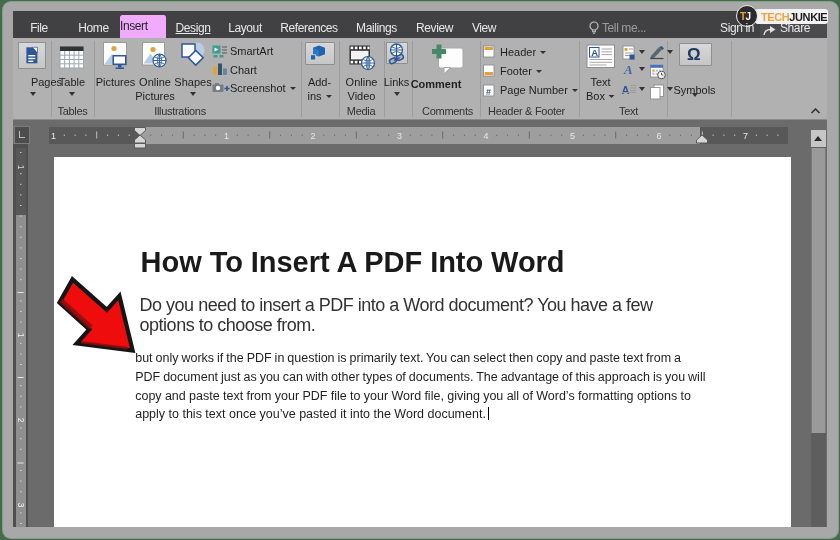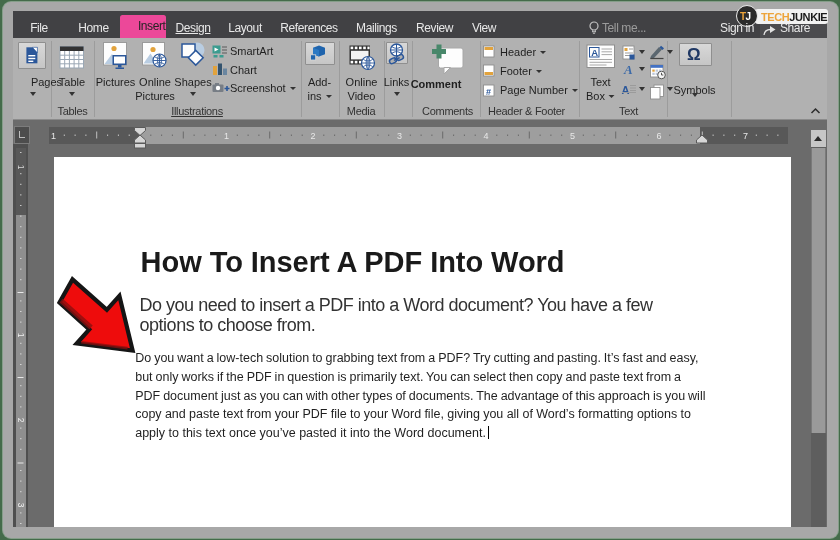--- a/index.html
+++ b/index.html
@@ -2,21 +2,21 @@
 <html><head>
 <meta charset="utf-8">
 <style>
   * { margin:0; padding:0; box-sizing:border-box; }
   html,body { width:840px; height:540px; overflow:hidden; }
   body { background:#446b4a; font-family:"Liberation Sans", sans-serif; position:relative; }
   .abs { position:absolute; }
   .win { position:absolute; left:2.5px; top:1.5px; width:835px; height:536px; background:#a8a8a8; border-radius:8px; box-shadow:0 0 0 1px rgba(255,255,255,0.35); }
   .tabbg { position:absolute; left:13px; top:11px; width:814px; height:27px; background:#414144; }
   .tab { position:absolute; height:14px; line-height:14px; color:#e8e8e8; font-size:12px; letter-spacing:-0.4px; white-space:nowrap; transform:translateX(-50%); top:21px; }
-  .seltab { position:absolute; left:120px; top:15px; width:45.5px; height:23px; background:#ec4899; border-radius:2.5px 2.5px 0 0; color:#242424; font-size:12px; letter-spacing:-0.4px; line-height:23px; text-align:right; }
+  .seltab { position:absolute; left:120px; top:15px; width:45.5px; height:23px; background:#f0abfc; border-radius:2.5px 2.5px 0 0; color:#242424; font-size:12px; letter-spacing:-0.4px; line-height:23px; text-align:left; }
   .ribbg { position:absolute; left:13px; top:38px; width:814px; height:82px; background:#b1b1b1; border-bottom:1px solid #8b8b8b; }
   .grplabel { position:absolute; top:105px; height:14px; font-size:11px; letter-spacing:-0.3px; color:#333; text-align:center; transform:translateX(-50%); white-space:nowrap; }
   .vsep { position:absolute; top:41px; height:76px; width:1px; background:#9c9c9c; }
   .docbg { position:absolute; left:13px; top:120px; width:814px; height:407px; background:#6b6b6b; }
   .page { position:absolute; left:54px; top:157px; width:737px; height:370px; background:#ffffff; }
   .btnbox { position:absolute; background:linear-gradient(#d8d8d8,#c6c6c6); border:1px solid #8f8f8f; border-radius:1px; }
   .lbl { position:absolute; font-size:11px; color:#1f1f1f; text-align:center; transform:translateX(-50%); white-space:nowrap; height:13px; line-height:13px; }
   .slbl { position:absolute; font-size:11px; color:#1f1f1f; white-space:nowrap; height:13px; line-height:13px; }
   .darr { position:absolute; width:0; height:0; border-left:3.5px solid transparent; border-right:3.5px solid transparent; border-top:4px solid #333; transform:translateX(-50%); }
   .sdarr { display:inline-block; width:0; height:0; border-left:3px solid transparent; border-right:3px solid transparent; border-top:3.5px solid #333; vertical-align:2px; margin-left:4px; }
@@ -63,21 +63,21 @@
     <div class="vsep" style="left:300.5px;"></div>
     <div class="vsep" style="left:339px;"></div>
     <div class="vsep" style="left:383.5px;"></div>
     <div class="vsep" style="left:411.5px;"></div>
     <div class="vsep" style="left:480px;"></div>
     <div class="vsep" style="left:578.5px;"></div>
     <div class="vsep" style="left:666.5px;"></div>
     <div class="vsep" style="left:731px;"></div>
 
     <div class="grplabel" style="left:72.5px;">Tables</div>
-    <div class="grplabel" style="left:197px;text-decoration:underline;">Illustrations</div>
+    <div class="grplabel" style="left:180px;">Illustrations</div>
     <div class="grplabel" style="left:361px;">Media</div>
     <div class="grplabel" style="left:447.5px;">Comments</div>
     <div class="grplabel" style="left:526.5px;">Header &amp; Footer</div>
     <div class="grplabel" style="left:628.5px;">Text</div>
 
     <div class="btnbox" style="left:17.5px;top:42px;width:28px;height:27px;"></div>
     <div class="lbl" style="left:32.5px;top:75.5px;padding-left:28px;">Pages</div>
     <div class="darr" style="left:32.5px;top:91.5px;"></div>
 
     <div class="lbl" style="left:72px;top:75.5px;">Table</div>
@@ -422,21 +422,20 @@
       </g>
       <rect x="17.5" y="292" width="6" height="1" fill="#e8e8e8"></rect>
       <rect x="17.5" y="377" width="6" height="1" fill="#e8e8e8"></rect>
       <rect x="17.5" y="462.5" width="6" height="1" fill="#e8e8e8"></rect>
     </svg>
   </div>
 
   <div class="abs" style="left:140.6px;top:246.5px;font-size:29px;font-weight:bold;color:#1a1a1a;letter-spacing:-0.05px;height:30px;line-height:30px;">How To Insert A PDF Into Word</div>
   <div class="abs" style="left:139.6px;top:295px;font-size:18px;letter-spacing:-0.5px;color:#333;line-height:20px;">Do you need to insert a PDF into a Word document? You have a few<br>options to choose from.</div>
   <div class="abs" style="left:135.2px;top:349.3px;font-size:12.5px;word-spacing:-0.5px;color:#1f1f1f;line-height:18.7px;">
-    <div style="white-space:nowrap;">Do you want a low-tech solution to grabbing text from a PDF? Try cutting and pasting. It’s fast and easy,</div>
     <div style="white-space:nowrap;">but only works if the PDF in question is primarily text. You can select then copy and paste text from a</div>
     <div style="white-space:nowrap;">PDF document just as you can with other types of documents. The advantage of this approach is you will</div>
     <div style="white-space:nowrap;word-spacing:-0.15px;">copy and paste text from your PDF file to your Word file, giving you all of Word’s formatting options to</div>
     <div style="white-space:nowrap;word-spacing:0px;">apply to this text once you’ve pasted it into the Word document.<span style="display:inline-block;width:1.5px;height:13px;background:#000;vertical-align:-2px;margin-left:2px;"></span></div>
   </div>
 
   <svg class="abs" style="left:40px;top:265px;" width="110" height="100" viewBox="0 0 110 100">
     <g transform="translate(26,26) rotate(41.8)">
       <polygon points="-2.9,-13 43,-13.2 43,-32 89.4,0 43,32 43,13.2 2.8,12.9" fill="#ee0c0c" stroke="#151515" stroke-width="4.2" stroke-linejoin="miter"></polygon>
       <polygon points="2.8,8 43,8 43,12.9 2.8,12.9" fill="#8a0f0f" opacity="0.8"></polygon>

